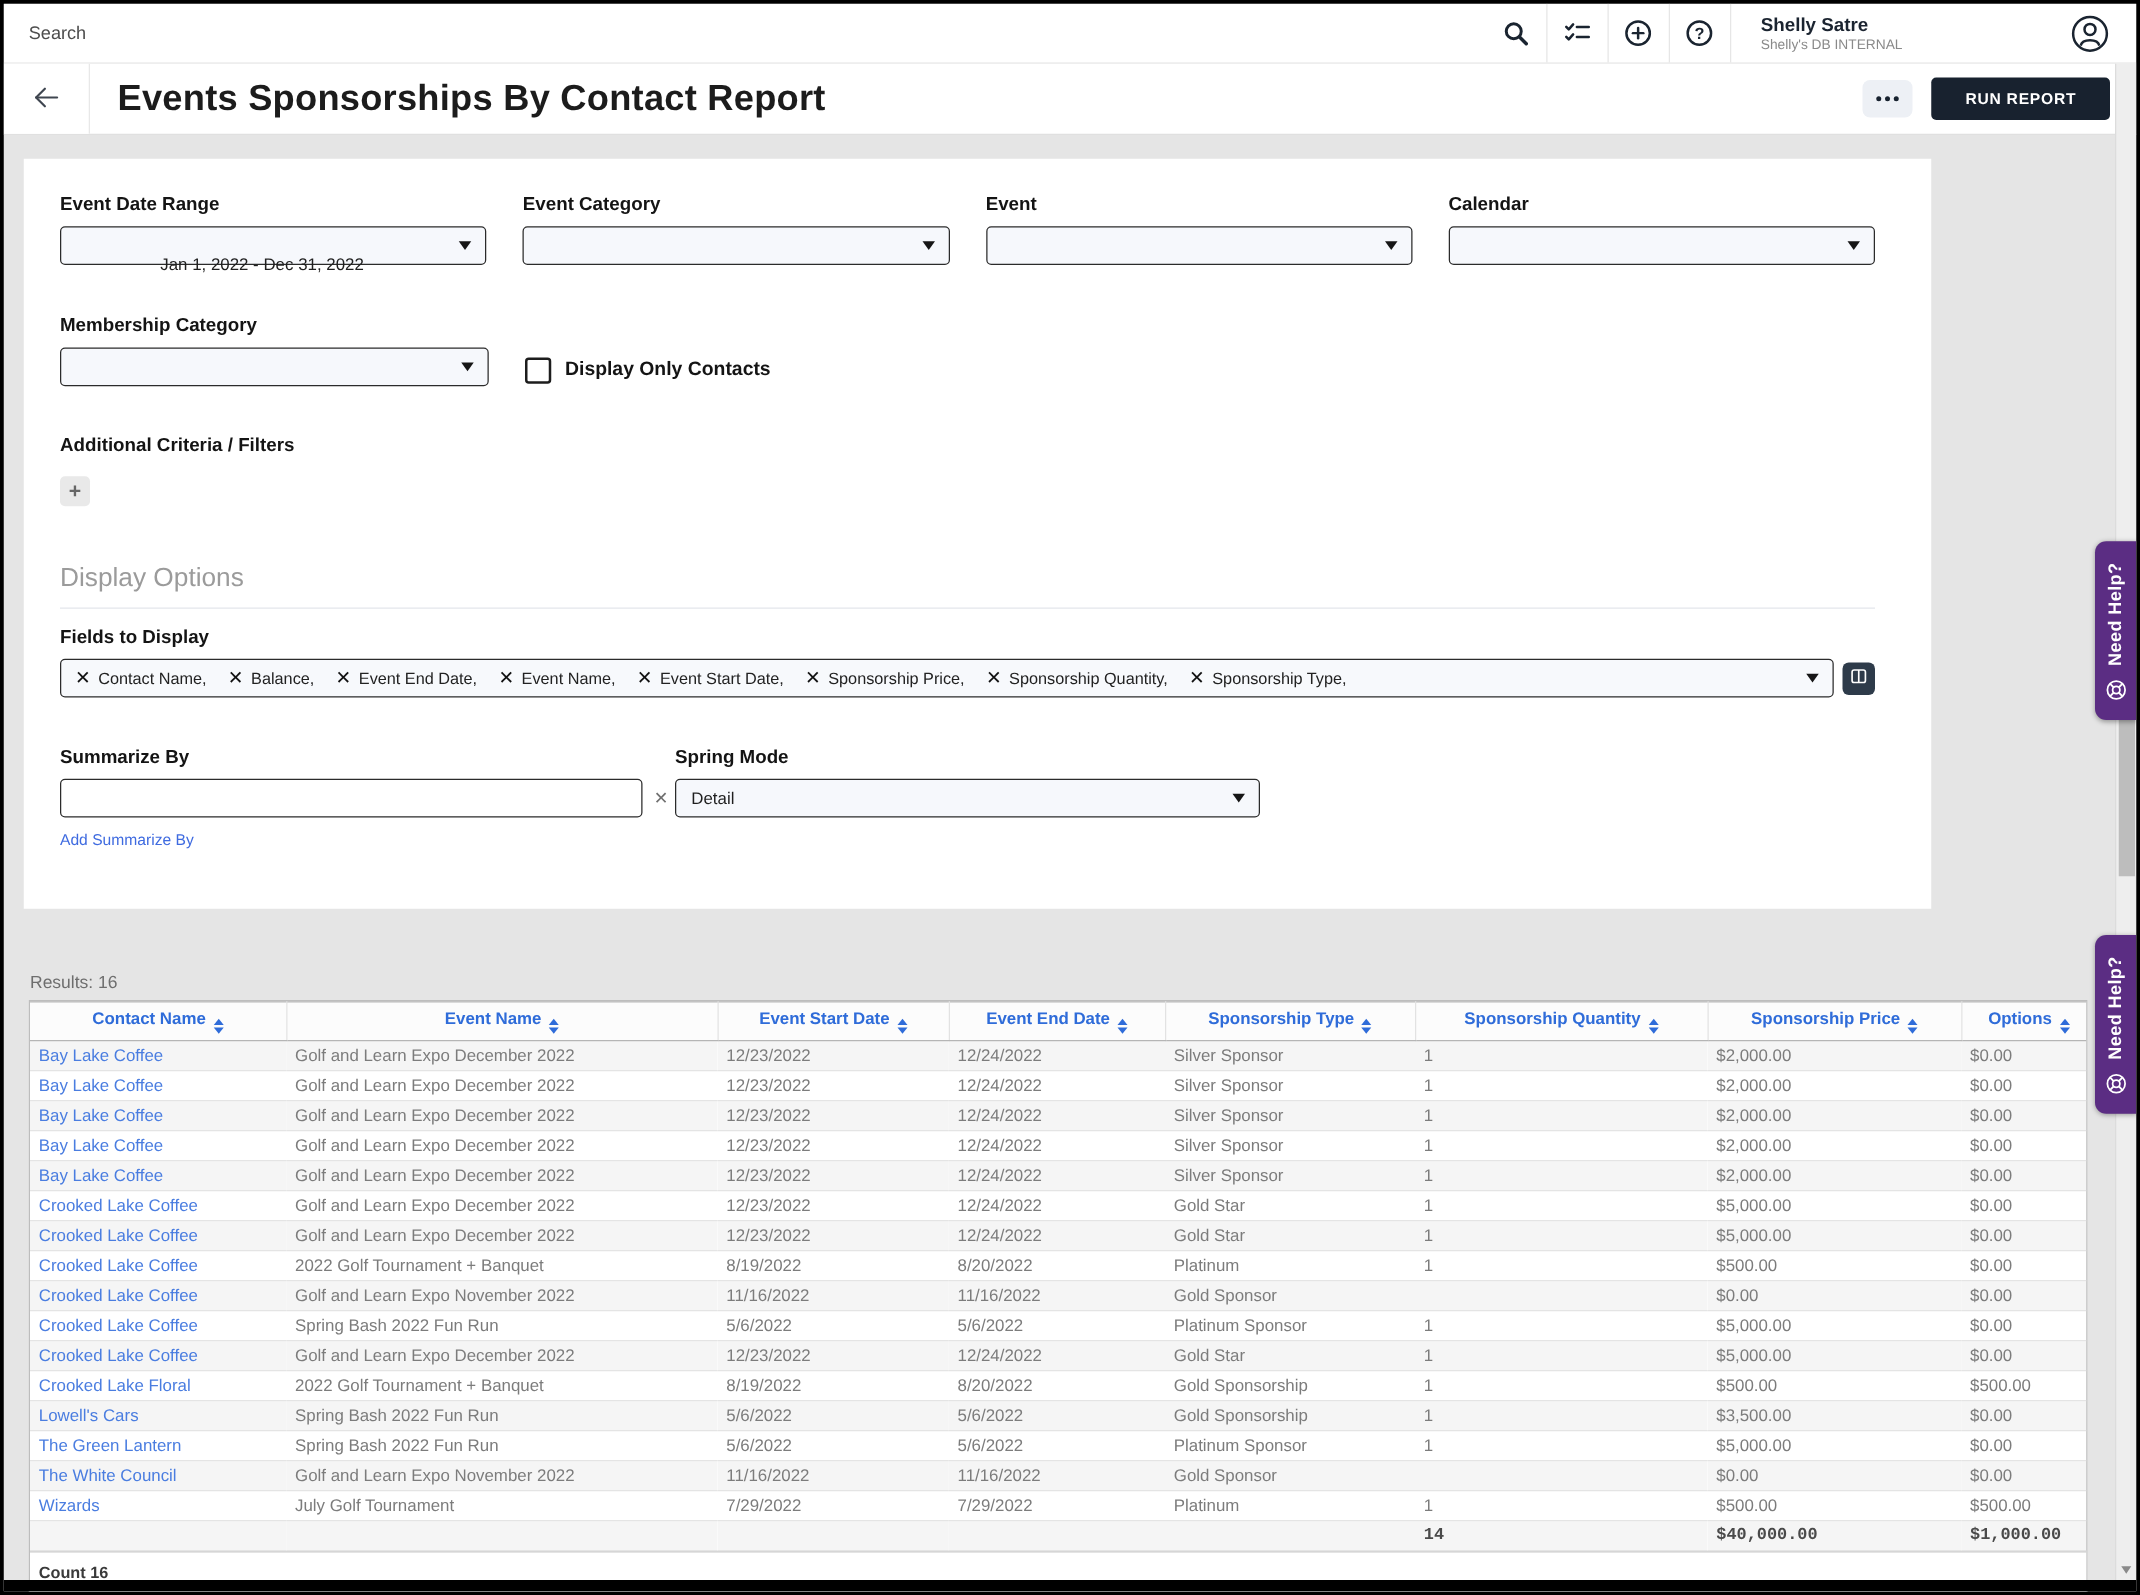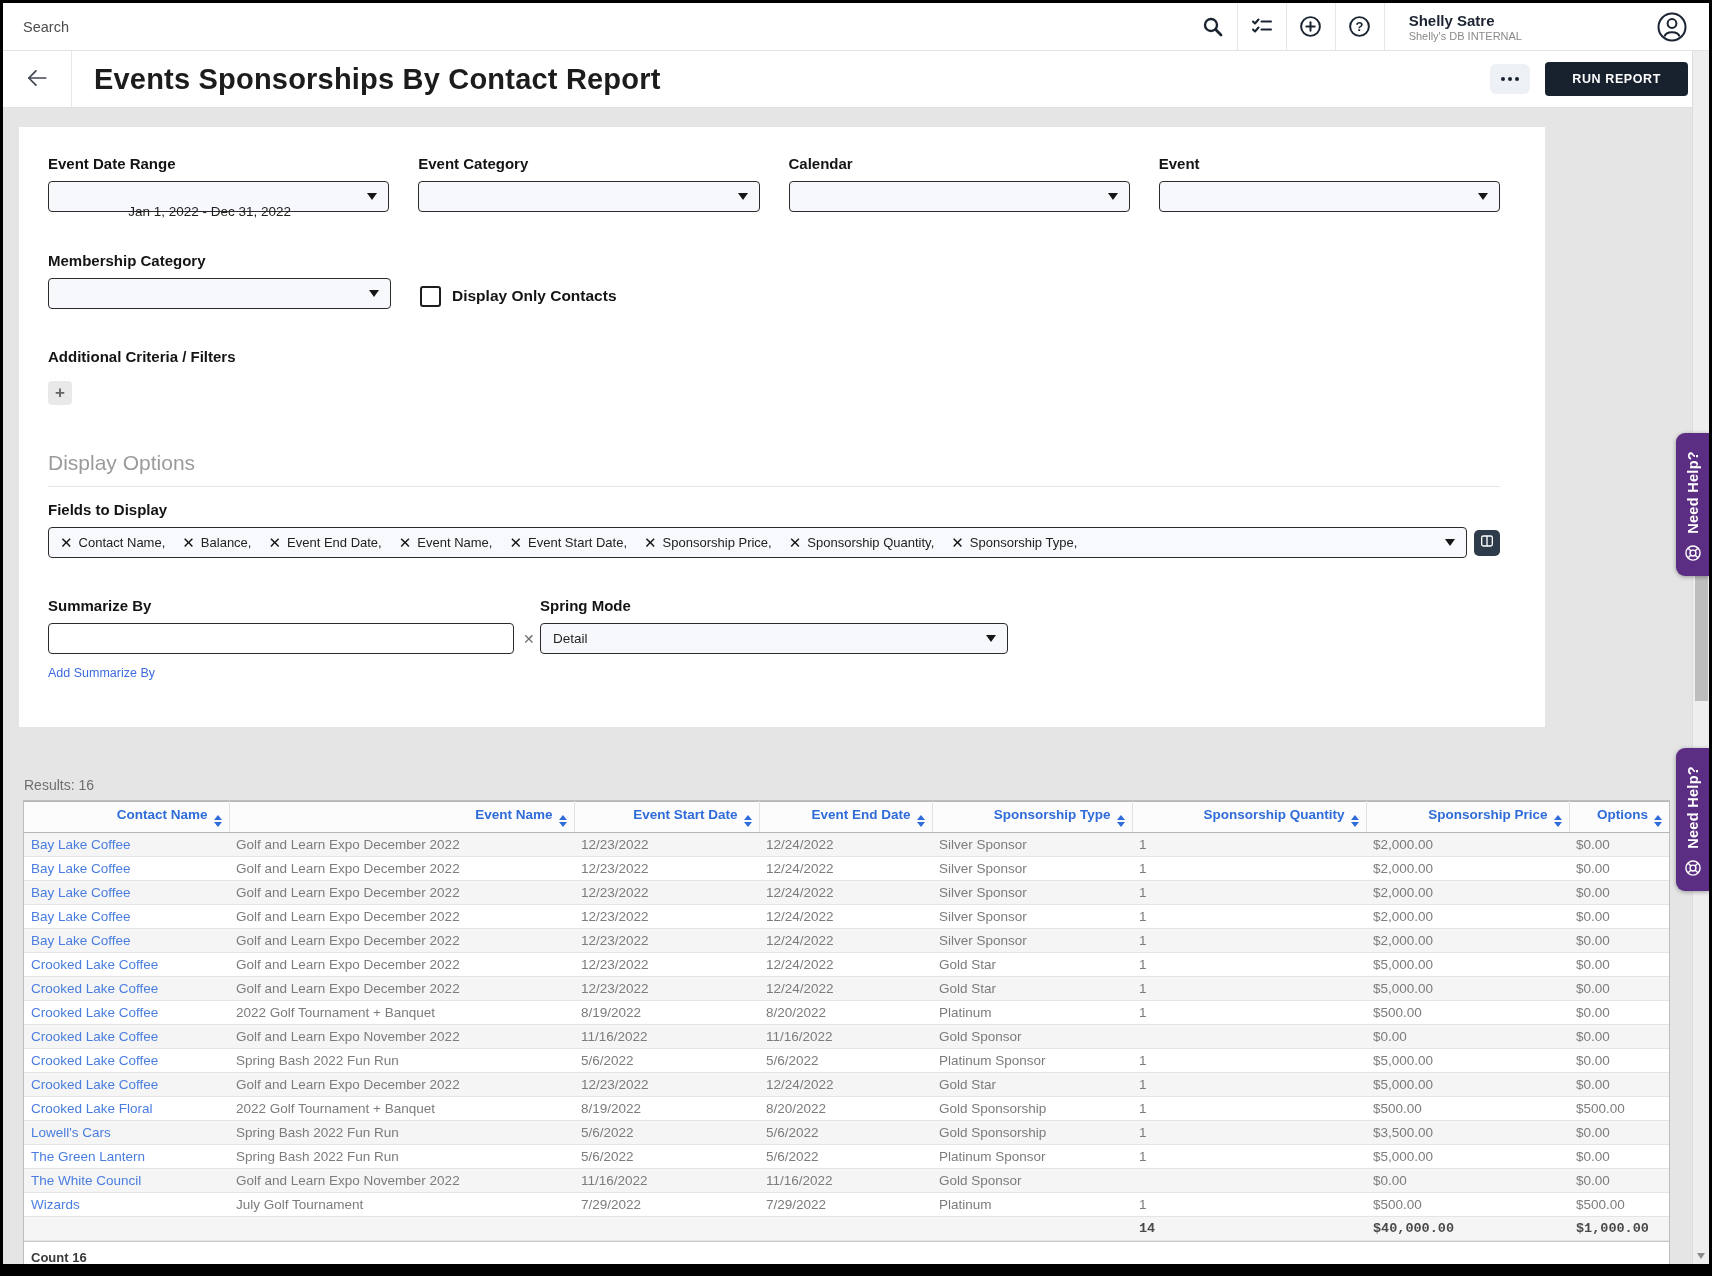--- a/index.html
+++ b/index.html
@@ -73,22 +73,22 @@
   .add-link-wrap { width:466px; text-align:left; margin-top:9px; }
   .add-link { color:#3f6be0; font-size:12.5px; text-decoration:none; }
   .mode-group { margin-left:0; width:468px; }
   .mode-group .selectbox { width:468px; }
 
   
   .results-label { margin:50px 0 0 21px; font-size:14px; color:#6e6e6e; }
   .table-card { margin:7px 0 0 20px; width:1647px; background:#fff; border:1px solid #bdbdbd; }
   table { width:100%; border-collapse:collapse; table-layout:fixed; }
   thead th { background:#fcfcfc; border-top:1px solid #b5b5b5; border-bottom:1px solid #b5b5b5;
-             border-right:1px solid #e2e2e2; color:#2f6cd9; font-size:13.5px; text-align:right;
-             padding:5px 7px; white-space:nowrap; overflow:hidden; cursor:pointer; }
+             border-right:1px solid #e2e2e2; color:#2f6cd9; font-size:13.5px; text-align:center;
+             padding:5px 21px; white-space:nowrap; overflow:hidden; cursor:pointer; }
   thead th:last-child { border-right:none; }
   .sort-icon { display:inline-flex; flex-direction:column; margin-left:6px; vertical-align:-1px; }
   .sort-icon i { display:block; width:0; height:0; border-left:4px solid transparent; border-right:4px solid transparent; }
   .sort-icon .up { border-bottom:5px solid #2f6cd9; margin-bottom:2px; }
   .sort-icon .dn { border-top:5px solid #2f6cd9; }
   tbody td { font-size:13.5px; color:#7c7c7c; padding:4px 7px; border-bottom:1px solid #e4e4e4;
              white-space:nowrap; overflow:hidden; }
   tbody tr:nth-child(odd) { background:#f5f5f5; }
   .cell-link { color:#4a7de0; text-decoration:none; cursor:pointer; }
   tr.totals-row td { font-weight:700; color:#4a4a4a; border-top:1px solid #d6d6d6;font-family:Liberation Mono, monospace; }
@@ -193,28 +193,28 @@
         </div>
       </div>
       <div class="field">
         <div class="field-label">Event Category</div>
         <div class="selectbox">
           <span class="sel-value"></span>
           <span class="sel-arrow"></span>
         </div>
       </div>
       <div class="field">
-        <div class="field-label">Calendar</div>
+        <div class="field-label">Event</div>
         <div class="selectbox">
           <span class="sel-value"></span>
           <span class="sel-arrow"></span>
         </div>
       </div>
       <div class="field">
-        <div class="field-label">Event</div>
+        <div class="field-label">Calendar</div>
         <div class="selectbox">
           <span class="sel-value"></span>
           <span class="sel-arrow"></span>
         </div>
       </div>
     </div>
 
     <div class="f-row2">
       <div class="field">
         <div class="field-label">Membership Category</div>

